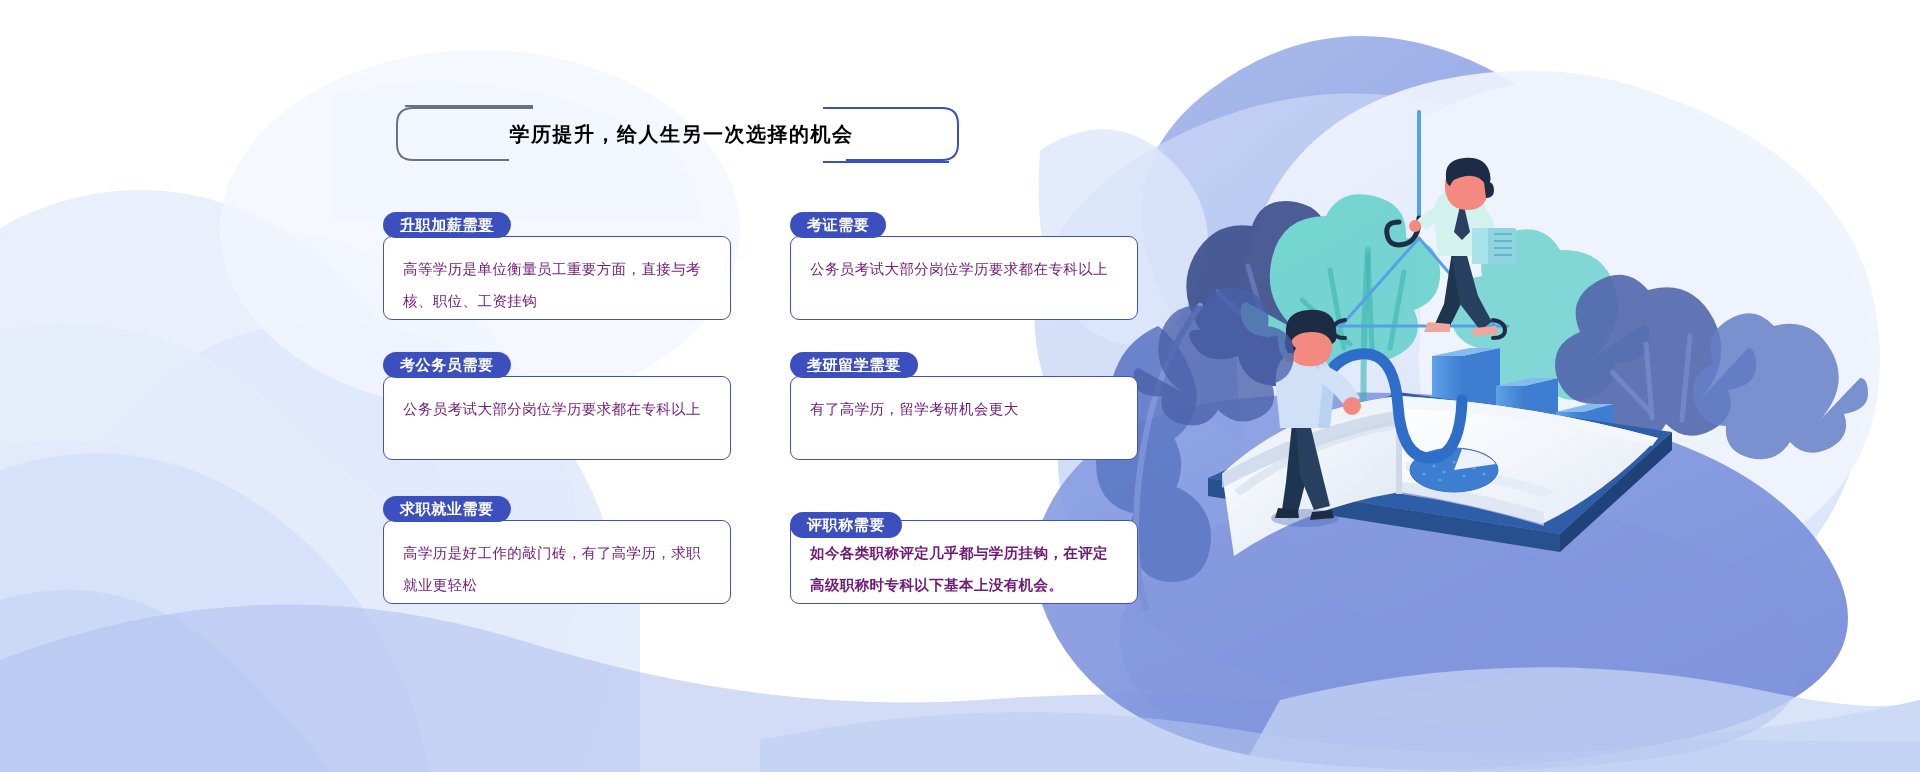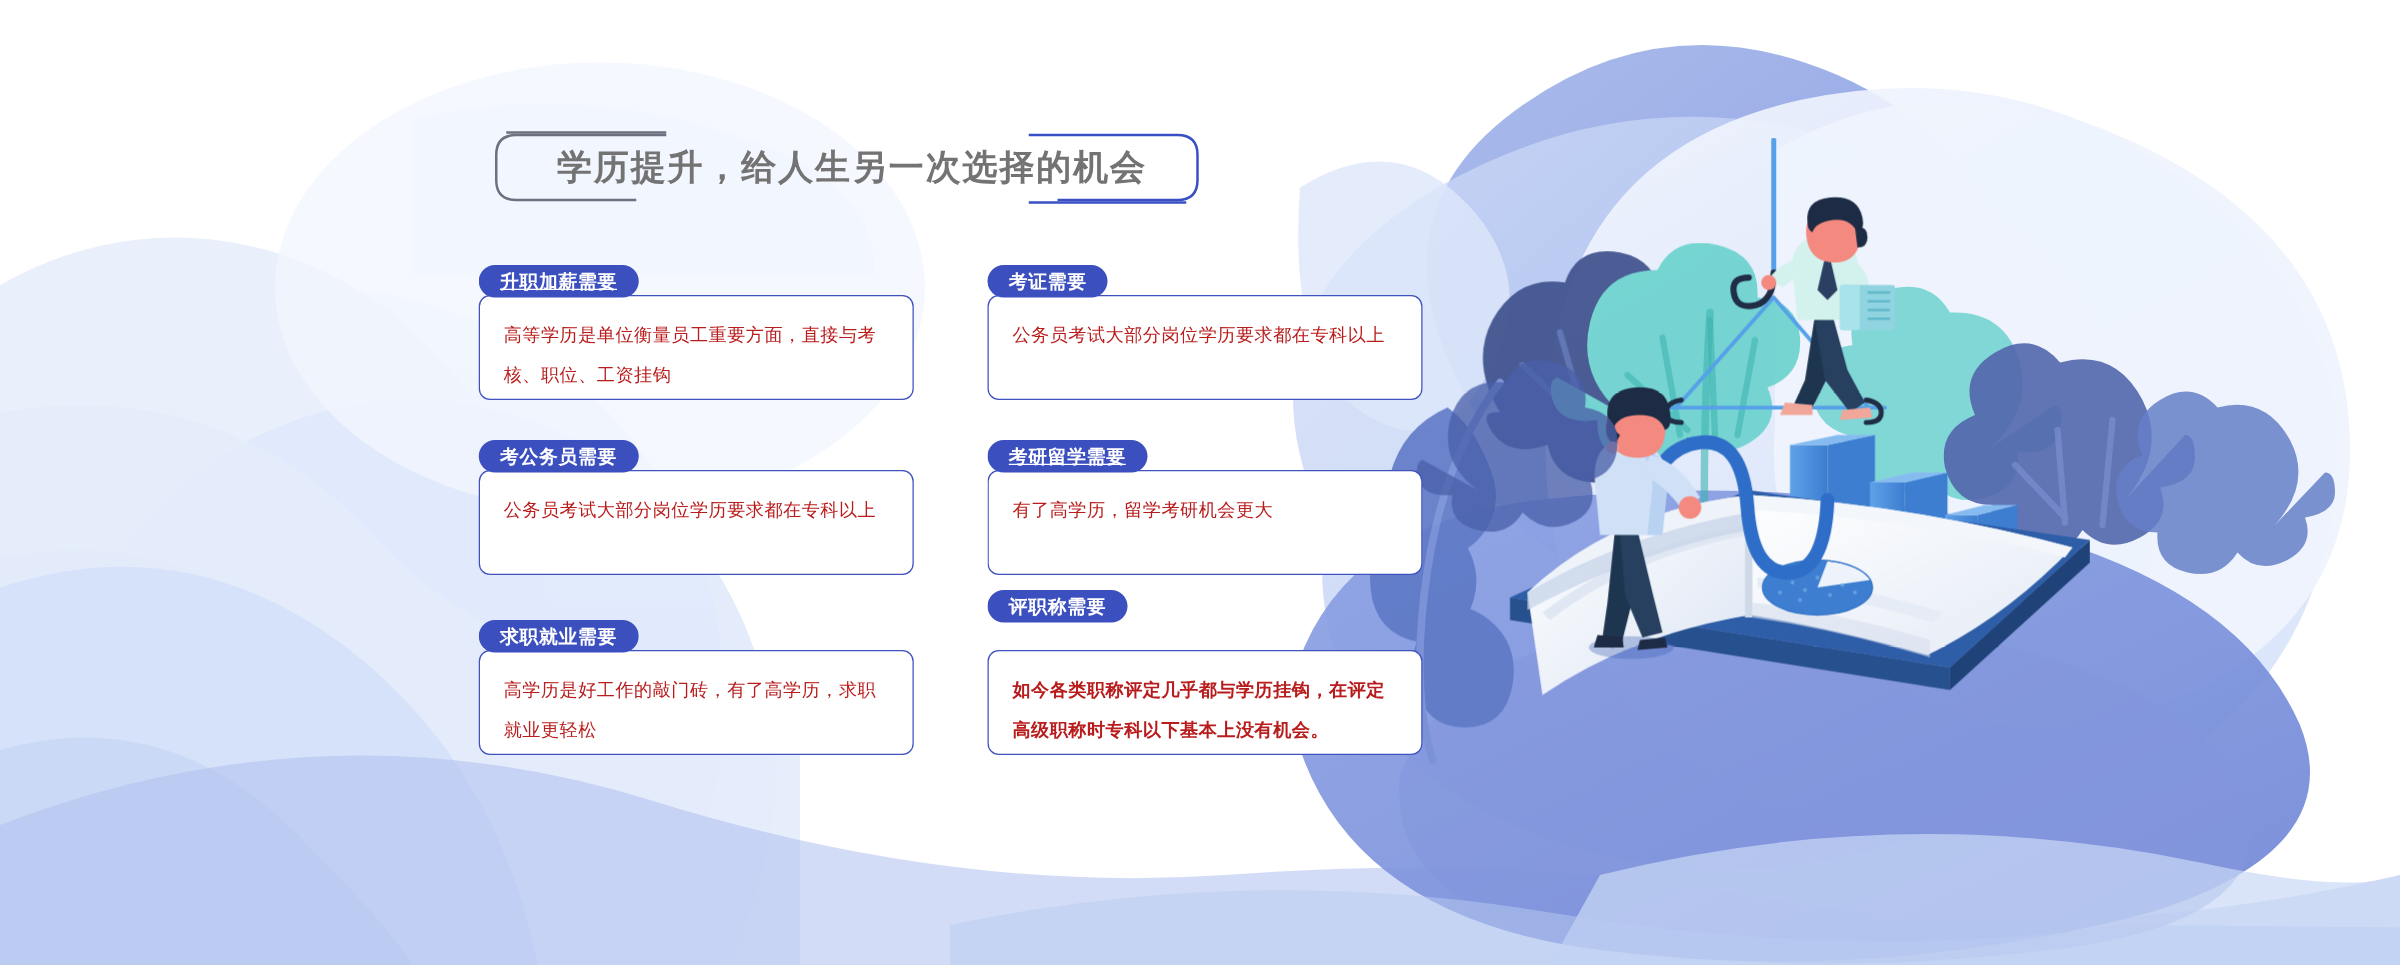--- a/index.html
+++ b/index.html
@@ -20,44 +20,44 @@
     position:absolute;
     left:383px; top:104px;
     width:589px; height:60px;
   }
   .title-frame { position:absolute; top:0; left:0; }
   .title-text {
     position:absolute;
     left:0; top:0;
     width:589px; height:60px;
     display:flex; align-items:center; justify-content:center;
-    font-size:28px;
+    font-size:20px;
     font-weight:700;
     letter-spacing:1.5px;
-    color:#737373;
+    color:#000000;
     white-space:nowrap;
     padding-left:8px;
   }
 
   
   .card {
     position:absolute;
     width:348px;
     height:84px;
     background:#ffffff;
     border:1.4px solid #3F52BE;
     border-radius:9px;
   }
   .card-body {
     position:absolute;
     left:19px; top:18px;
     width:312px;
     font-size:14.5px;
     line-height:32px;
-    color:#b91c1c;
+    color:#701a75;
     letter-spacing:0.4px;
   }
 
   .badge {
     position:absolute;
     height:26px;
     background:#3C4FBE;
     border-radius:13px;
     display:flex;
     align-items:center;
@@ -77,21 +77,21 @@
   #badge-1{ left:790px; top:212px; }
 
   #card-2 { left:383px; top:376px; }
   #badge-2{ left:383px; top:352px; }
   #card-3 { left:790px; top:376px; }
   #badge-3{ left:790px; top:352px;text-decoration:underline; }
 
   #card-4 { left:383px; top:520px; }
   #badge-4{ left:383px; top:496px; }
   #card-5 { left:790px; top:520px;font-weight:bold; }
-  #badge-5{ left:790px; top:472px; }
+  #badge-5{ left:790px; top:512px; }
 
   
   .card .card-body { top:16px; }
 </style>
 </head>
 <body>
 
 <div id="stage">
 
   <svg class="bg-svg" width="1920" height="772" viewBox="0 0 1920 772">

